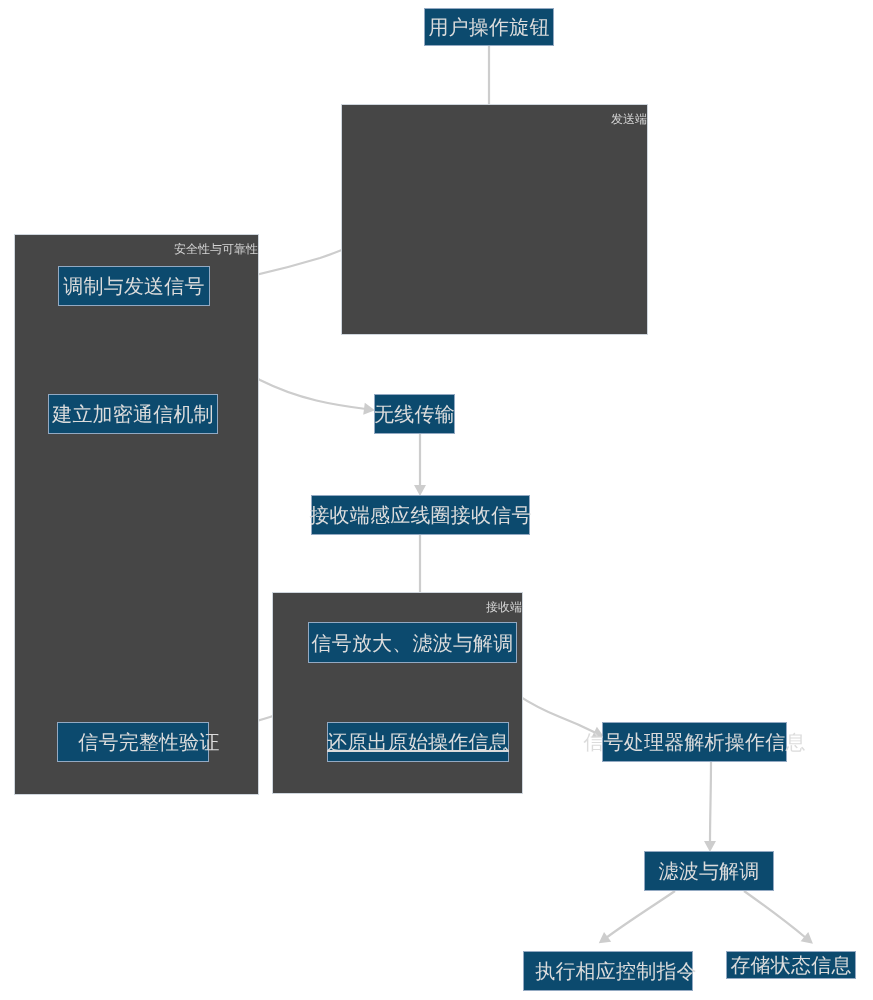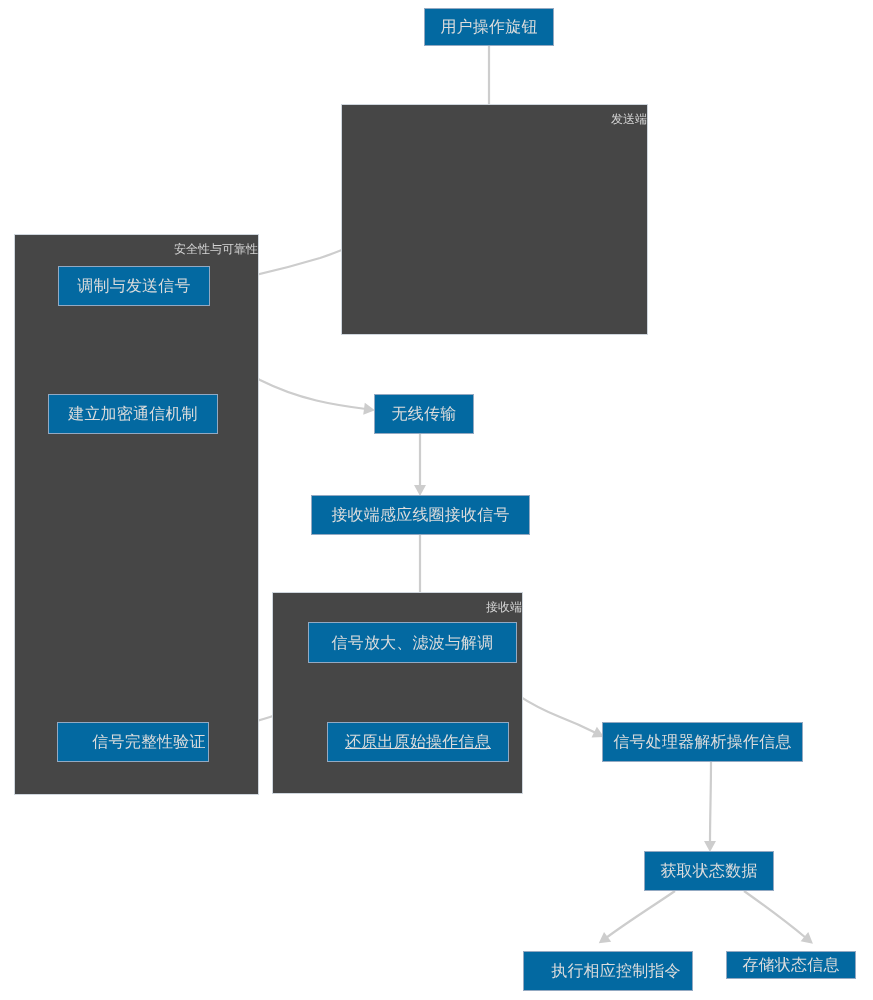--- a/index.html
+++ b/index.html
@@ -30,28 +30,28 @@
     right: 0;
     text-align: right;
     color: #d6d6d6;
     font-size: 12px;
     line-height: 19px;
     white-space: nowrap;
     pointer-events: none;
   }
   .node {
     position: absolute;
-    background: #0369a1;
+    background: #0c4a6e;
     border: 1px solid #93a9c2;
     box-sizing: border-box;
     display: flex;
     align-items: center;
     justify-content: center;
     color: #dcdcdc;
-    font-size: 16px;
+    font-size: 20px;
     line-height: 1;
     white-space: nowrap;
     letter-spacing: 0.2px;
   }
   #edges {
     position: absolute;
     top: 0;
     left: 0;
     width: 873px;
     height: 1000px;
@@ -115,23 +115,23 @@
     <div class="subgraph-title">安全性与可靠性</div>
   </div>
 
   <div class="subgraph" id="sg-receiver" style="left: 272px; top: 592px; width: 251px; height: 202px;">
     <div class="subgraph-title">接收端</div>
   </div>
 
   <div class="node" id="nd-n1" style="left: 424px; top: 8px; width: 130px; height: 38px;">用户操作旋钮</div>
   <div class="node" id="nd-n4" style="left: 58px; top: 266px; width: 152px; height: 40px;">调制与发送信号</div>
   <div class="node" id="nd-n5" style="left: 48px; top: 394px; width: 170px; height: 40px;">建立加密通信机制</div>
-  <div class="node" id="nd-n6" style="left: 374px; top: 394px; width: 100px; height: 40px;">无线传输</div>
+  <div class="node" id="nd-n6" style="left: 374px; top: 394px; width: 81px; height: 40px;">无线传输</div>
   <div class="node" id="nd-n7" style="left: 311px; top: 495px; width: 219px; height: 40px;">接收端感应线圈接收信号</div>
   <div class="node" id="nd-n8" style="left: 308px; top: 622px; width: 209px; height: 41px;">信号放大、滤波与解调</div>
   <div class="node" id="nd-n9" style="left: 327px; top: 722px; width: 182px; height: 40px; text-decoration: underline;">还原出原始操作信息</div>
   <div class="node" id="nd-n10" style="left: 57px; top: 722px; width: 152px; height: 40px; padding-left: 32px;">信号完整性验证</div>
-  <div class="node" id="nd-n11" style="left: 602px; top: 722px; width: 201px; height: 40px;">信号处理器解析操作信息</div>
-  <div class="node" id="nd-n12" style="left: 644px; top: 851px; width: 130px; height: 40px;">获取状态数据</div>
+  <div class="node" id="nd-n11" style="left: 602px; top: 722px; width: 185px; height: 40px;">信号处理器解析操作信息</div>
+  <div class="node" id="nd-n12" style="left: 644px; top: 851px; width: 130px; height: 40px;">滤波与解调</div>
   <div class="node" id="nd-n13" style="left: 523px; top: 951px; width: 170px; height: 40px; padding-left: 16px;">执行相应控制指令</div>
   <div class="node" id="nd-n14" style="left: 726px; top: 951px; width: 130px; height: 28px;">存储状态信息</div>
 
 </div>
 
 </body></html>

